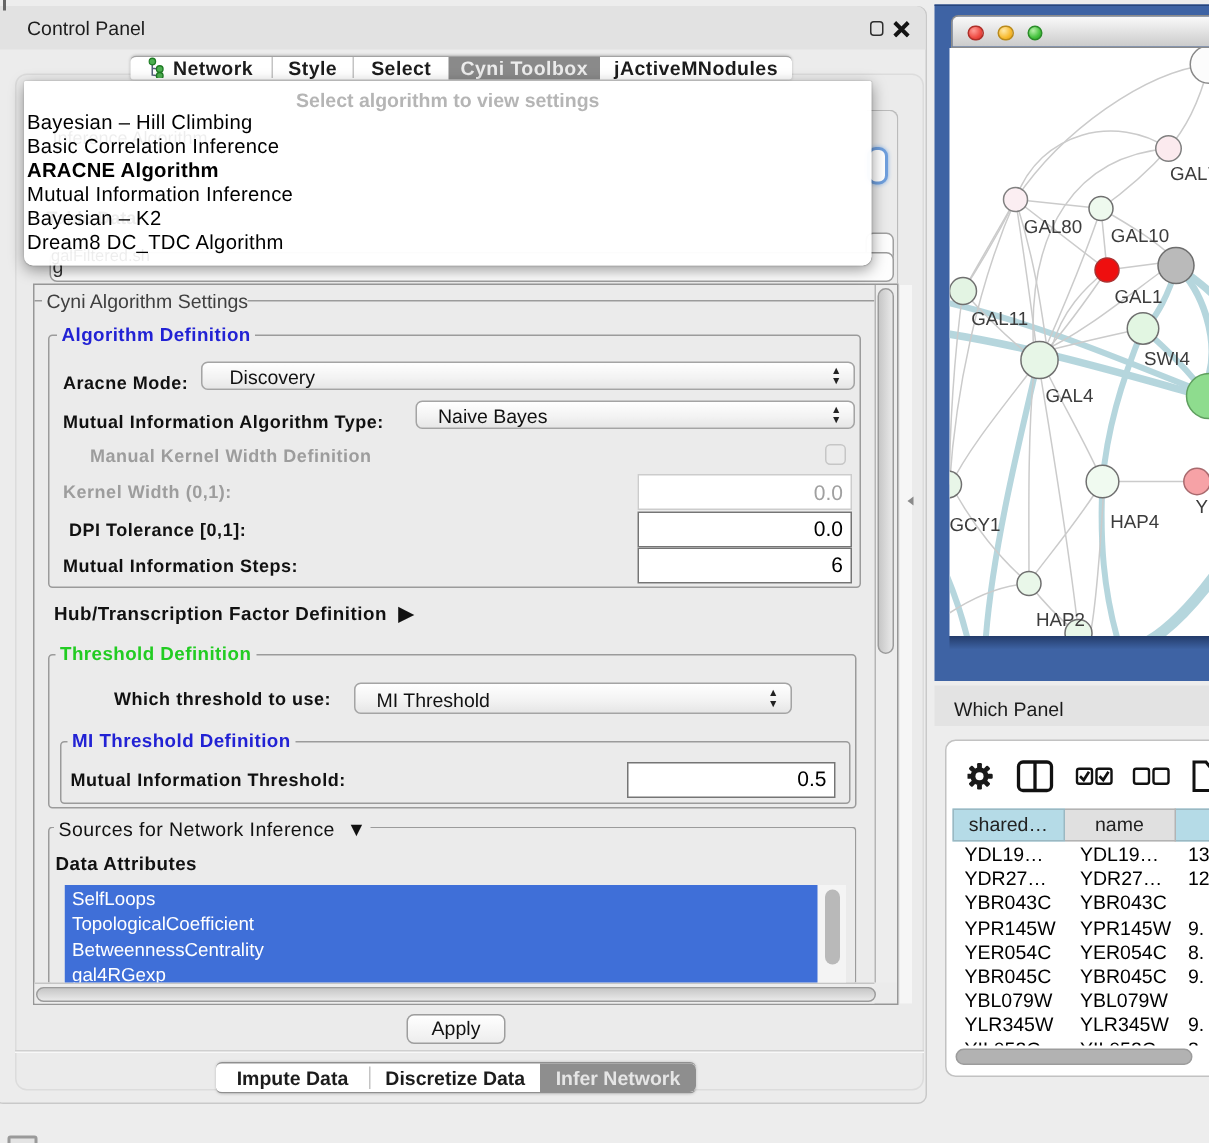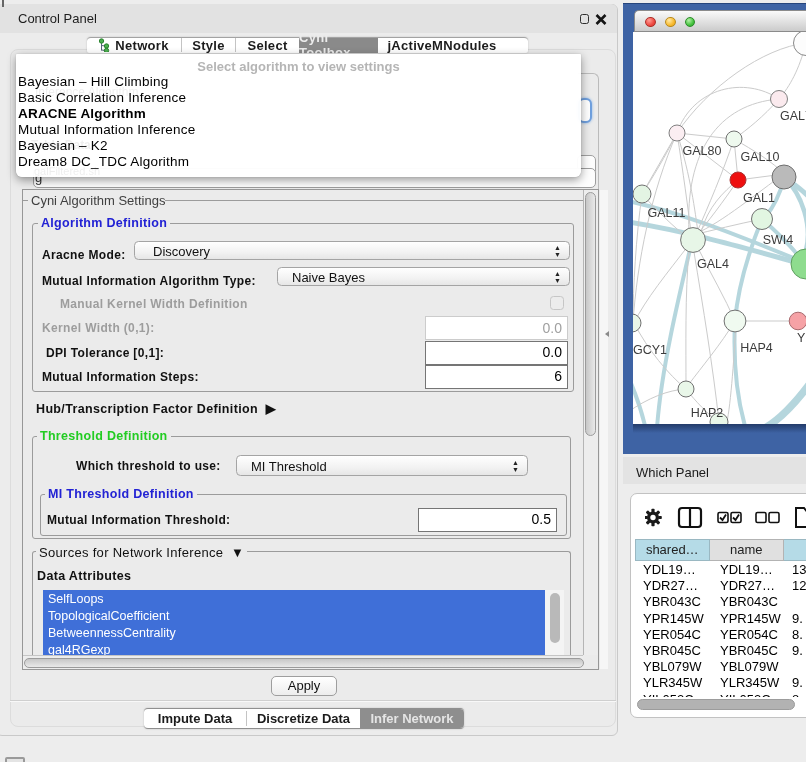--- a/index.html
+++ b/index.html
@@ -81,21 +81,21 @@
       <path d="M 2.5,4 L 2.5,12.5 M 2.5,7.5 L 6.5,8 M 2.5,12 L 6.5,12.5" stroke="#55607a" stroke-width="1" fill="none"></path>
       <circle cx="2.5" cy="3" r="2.2" fill="#4caf50" stroke="#1e7b24" stroke-width="0.9"></circle>
       <circle cx="7.5" cy="8" r="2.2" fill="#4caf50" stroke="#1e7b24" stroke-width="0.9"></circle>
       <circle cx="7.5" cy="12.5" r="2.2" fill="#4caf50" stroke="#1e7b24" stroke-width="0.9"></circle>
     </svg>
     Network</div>
   <div class="sep"></div>
   <div class="tab" style="width:53px;">Style</div>
   <div class="sep"></div>
   <div class="tab" style="width:63px;">Select</div>
-  <div class="tab sel" style="width:79px;">Cyni Toolbox</div>
+  <div class="tab sel" style="width:101px;">Cyni Toolbox</div>
   <div class="tab" style="width:128px;">jActiveMNodules</div>
 </div>
 
 <div class="abs" style="left:578px;top:73px;width:21px;height:116px;border-top:1px solid #bbbbbb;border-right:1px solid #bbbbbb;border-radius:0 6px 0 0;"></div>
 <div class="abs" style="left:578px;top:98px;width:14px;height:25px;background:#fff;border:2.5px solid #6f9fdd;border-radius:6px;box-shadow:0 0 3px #86b2e6;"></div>
 <div class="abs" style="left:577px;top:155px;width:19px;height:20px;background:#fdfdfd;border:1px solid #a0a0a0;border-radius:5px;"></div>
 <div class="abs" style="left:33px;top:168px;width:563px;height:20px;background:#fdfdfd;border:1px solid #9d9d9d;border-radius:5px;"></div>
 <div class="abs" style="left:35px;top:170px;font-size:13px;color:#333;">g</div>
 
 <div class="abs" id="pane"></div>

